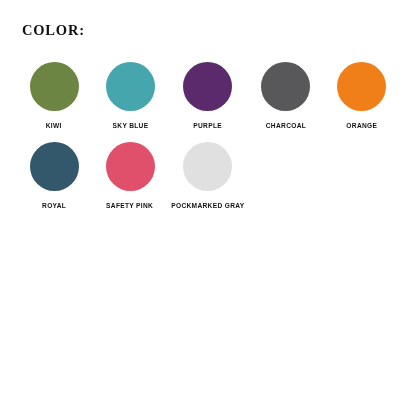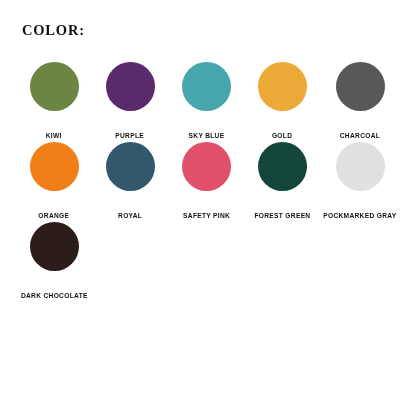--- a/index.html
+++ b/index.html
@@ -42,21 +42,21 @@
     grid-template-columns: repeat(5, 1fr);
     grid-auto-rows: 80px;
     row-gap: 0px;
     column-gap: 0px;
   }
   .swatch-cell {
     position: relative;
     display: flex;
     flex-direction: column;
     align-items: center;
-    justify-content: space-between;
+    justify-content: flex-start;
     padding-top: 2px;
     box-sizing: border-box;
   }
   .swatch-dot {
     width: 49px;
     height: 49px;
     border-radius: 50%;
     background: #cccccc;
     flex: 0 0 auto;
   }
@@ -80,54 +80,42 @@
 <div class="picker">
 
   <div class="picker-title">COLOR:</div>
 
   <div class="swatch-grid">
       <div class="swatch-cell">
         <div class="swatch-dot" style="background: rgb(109, 133, 66);"></div>
         <div class="swatch-label">KIWI</div>
       </div>
       <div class="swatch-cell">
-        <div class="swatch-dot" style="background: rgb(90, 42, 108);"></div>
-        <div class="swatch-label">PURPLE</div>
-      </div>
-      <div class="swatch-cell">
         <div class="swatch-dot" style="background: rgb(70, 166, 173);"></div>
         <div class="swatch-label">SKY BLUE</div>
       </div>
       <div class="swatch-cell">
-        <div class="swatch-dot" style="background: rgb(237, 169, 56);"></div>
-        <div class="swatch-label">GOLD</div>
+        <div class="swatch-dot" style="background: rgb(90, 42, 108);"></div>
+        <div class="swatch-label">PURPLE</div>
       </div>
       <div class="swatch-cell">
         <div class="swatch-dot" style="background: rgb(88, 88, 90);"></div>
         <div class="swatch-label">CHARCOAL</div>
       </div>
       <div class="swatch-cell">
         <div class="swatch-dot" style="background: rgb(240, 127, 26);"></div>
         <div class="swatch-label">ORANGE</div>
       </div>
       <div class="swatch-cell">
         <div class="swatch-dot" style="background: rgb(51, 87, 107);"></div>
         <div class="swatch-label">ROYAL</div>
       </div>
       <div class="swatch-cell">
         <div class="swatch-dot" style="background: rgb(224, 80, 106);"></div>
         <div class="swatch-label">SAFETY PINK</div>
       </div>
       <div class="swatch-cell">
-        <div class="swatch-dot" style="background: rgb(20, 69, 58);"></div>
-        <div class="swatch-label">FOREST GREEN</div>
-      </div>
-      <div class="swatch-cell">
         <div class="swatch-dot" style="background: rgb(224, 224, 224);"></div>
         <div class="swatch-label">POCKMARKED GRAY</div>
-      </div>
-      <div class="swatch-cell">
-        <div class="swatch-dot" style="background: rgb(44, 28, 26);"></div>
-        <div class="swatch-label">DARK CHOCOLATE</div>
       </div>
     </div>
 
 </div>
 
 </body></html>

